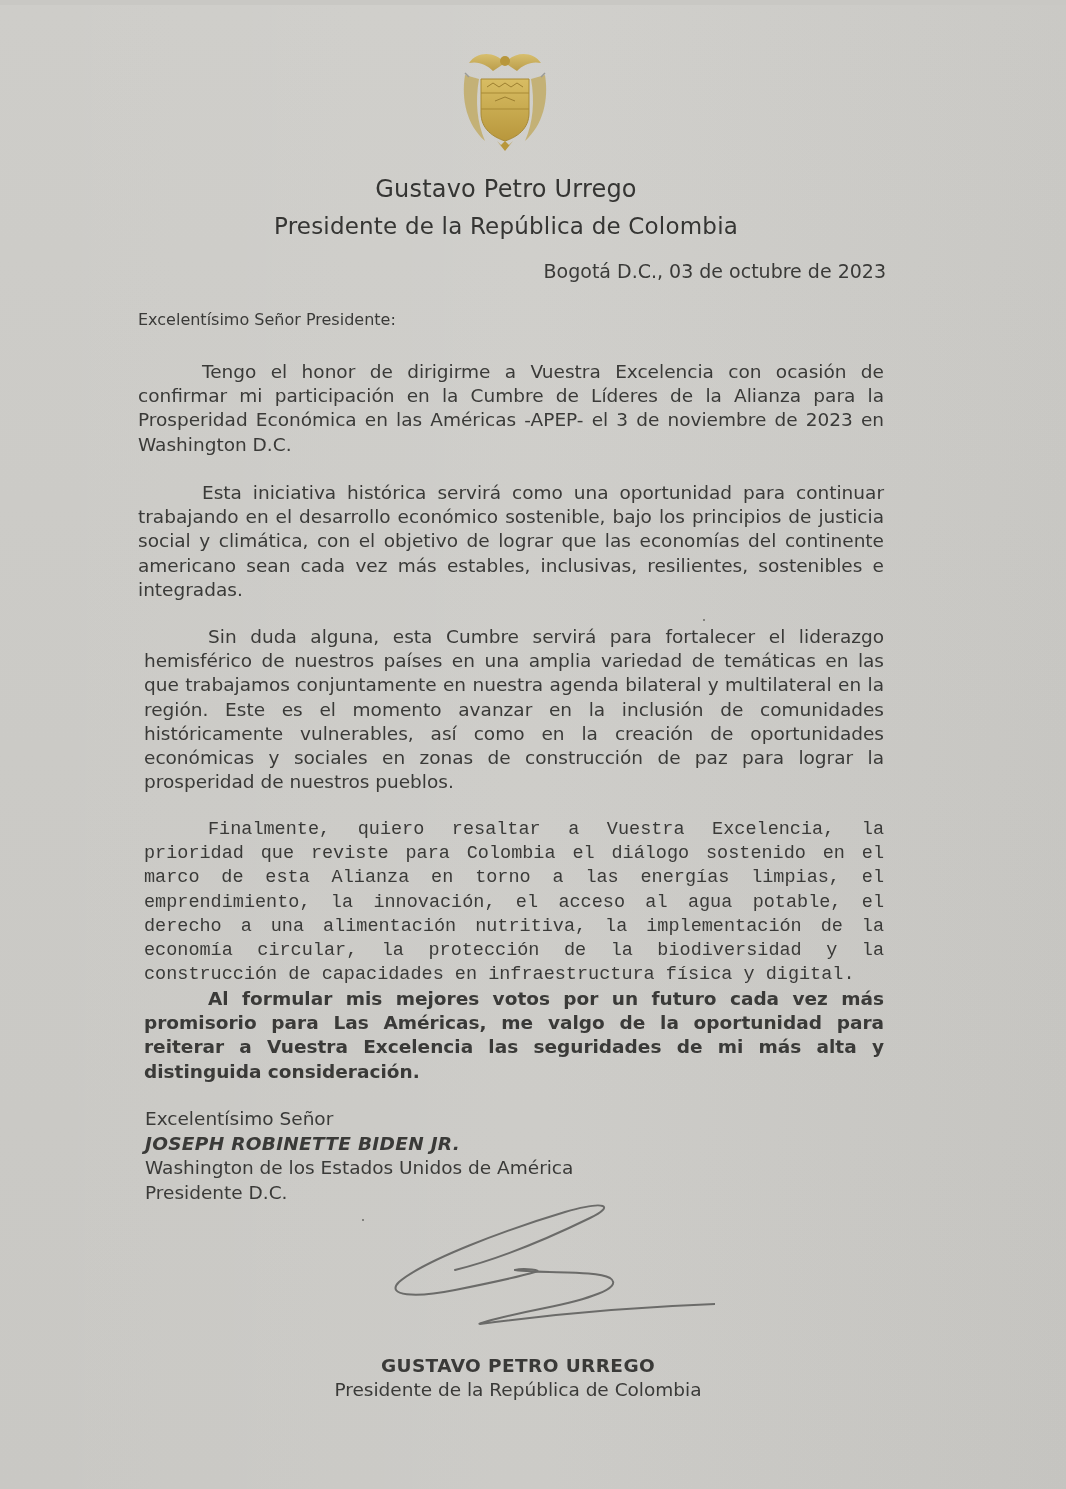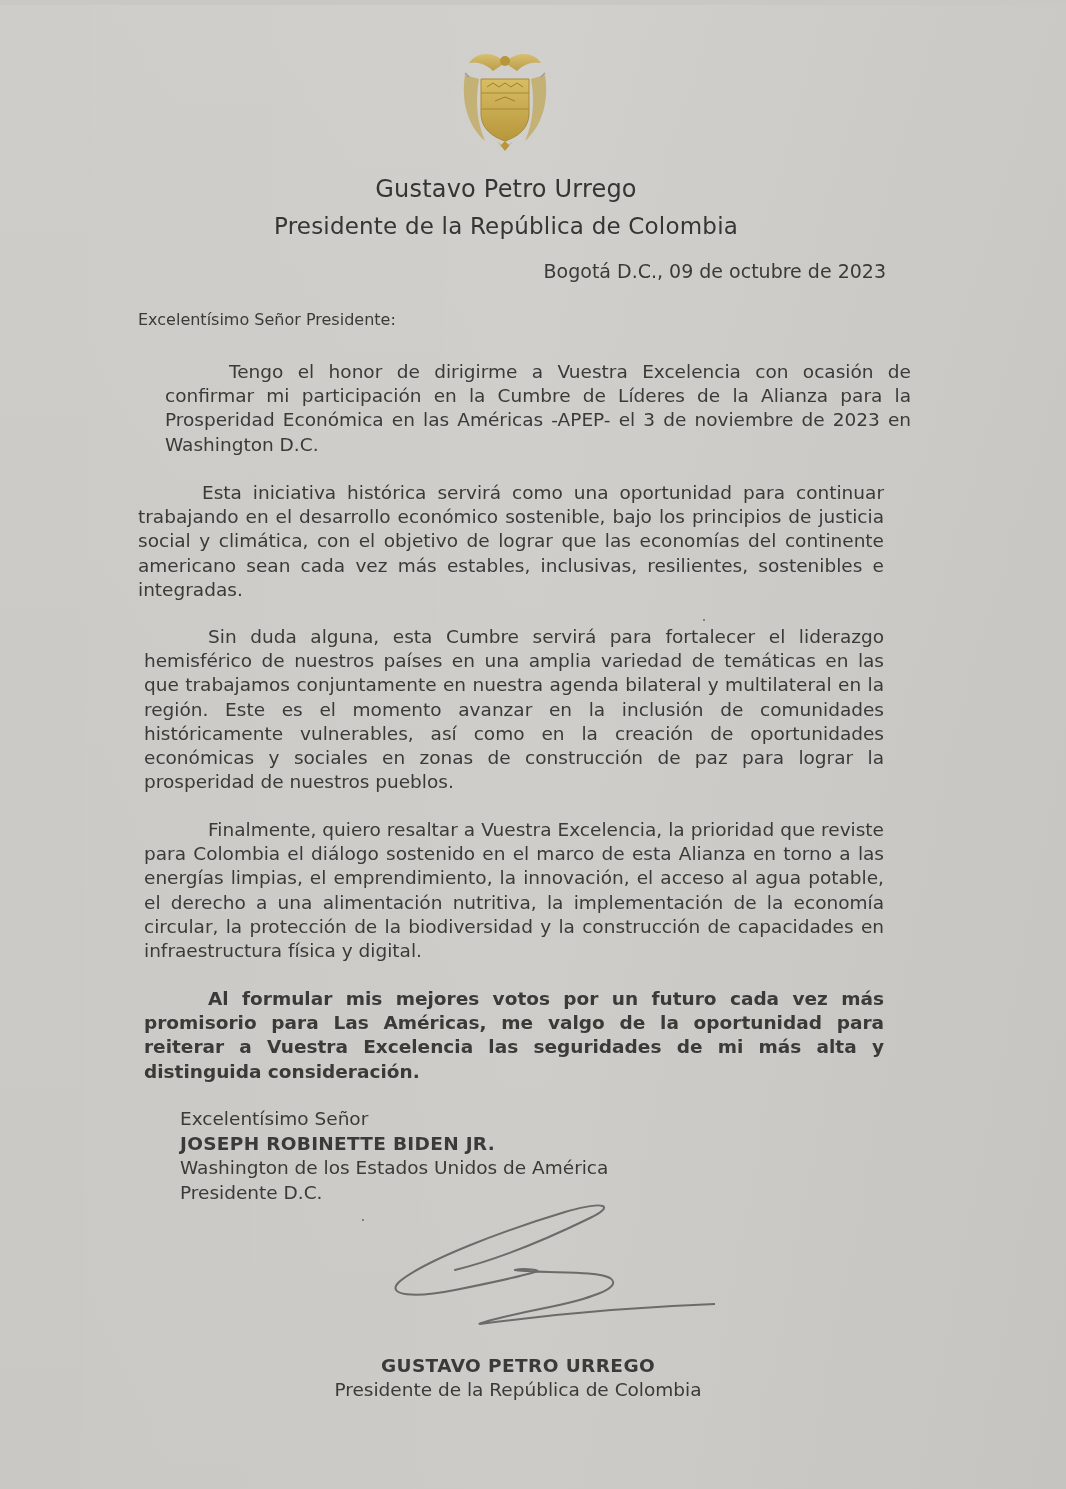--- a/index.html
+++ b/index.html
@@ -70,38 +70,38 @@
       width: 746px;
       font-size: 18.5px;
       line-height: 24.2px;
       text-align: justify;
       color: #3a3a38;
     }
     .body-text .indent {
       display: inline-block;
       width: 64px;
     }
-    .p1 { top: 355px; margin-left: 27px; }
+    .p1 { top: 355px; }
     .p2 { top: 476px; }
     .p3 { top: 620px; left: 144px; width: 740px; }
-    .p4 { top: 813px; left: 144px; width: 740px; }
+    .p4 { top: 813px; left: 144px; width: 740px; font-family: Liberation Mono, monospace; }
     .p5 { top: 982px; left: 144px; width: 740px; font-weight: bold; }
 
     .recipient {
       position: absolute;
       left: 145px;
       top: 1102px;
       font-size: 18.5px;
       line-height: 24.5px;
       color: #3a3a38;
-      margin-left: 35px;
     }
     .recipient .bold {
       font-weight: bold;
       letter-spacing: 0.3px;
+      font-style: italic;
     }
     .signature {
       position: absolute;
       left: 385px;
       top: 1195px;
       width: 330px;
       height: 130px;
     }
     .signer {
       position: absolute;
@@ -155,21 +155,21 @@
       <path d="M32 42 L38 38 L44 42 L50 38 L56 42 L62 38 L68 42" stroke="#9c7f30" stroke-width="1" fill="none"></path>
       <path d="M40 56 L50 52 L60 56" stroke="#9c7f30" stroke-width="1" fill="none"></path>
 
       <path d="M42 96 L50 106 L58 96 L54 100 L50 96 L46 100 Z" fill="#b8973c"></path>
     </svg>
   </div>
 
   <div class="header-name">Gustavo Petro Urrego</div>
   <div class="header-role">Presidente de la República de Colombia</div>
 
-  <div class="date">Bogotá D.C., 09 de octubre de 2023</div>
+  <div class="date">Bogotá D.C., 03 de octubre de 2023</div>
 
   <div class="salutation">Excelentísimo Señor Presidente:</div>
 
   <div class="body-text p1"><span class="indent"></span><span>Tengo el honor de dirigirme a Vuestra Excelencia con ocasión de confirmar mi participación en la Cumbre de Líderes de la Alianza para la Prosperidad Económica en las Américas -APEP- el 3 de noviembre de 2023 en Washington D.C.</span></div>
   <div class="body-text p2"><span class="indent"></span><span>Esta iniciativa histórica servirá como una oportunidad para continuar trabajando en el desarrollo económico sostenible, bajo los principios de justicia social y climática, con el objetivo de lograr que las economías del continente americano sean cada vez más estables, inclusivas, resilientes, sostenibles e integradas.</span></div>
   <div class="body-text p3"><span class="indent"></span><span>Sin duda alguna, esta Cumbre servirá para fortalecer el liderazgo hemisférico de nuestros países en una amplia variedad de temáticas en las que trabajamos conjuntamente en nuestra agenda bilateral y multilateral en la región. Este es el momento avanzar en la inclusión de comunidades históricamente vulnerables, así como en la creación de oportunidades económicas y sociales en zonas de construcción de paz para lograr la prosperidad de nuestros pueblos.</span></div>
   <div class="body-text p4"><span class="indent"></span><span>Finalmente, quiero resaltar a Vuestra Excelencia, la prioridad que reviste para Colombia el diálogo sostenido en el marco de esta Alianza en torno a las energías limpias, el emprendimiento, la innovación, el acceso al agua potable, el derecho a una alimentación nutritiva, la implementación de la economía circular, la protección de la biodiversidad y la construcción de capacidades en infraestructura física y digital.</span></div>
   <div class="body-text p5"><span class="indent"></span><span>Al formular mis mejores votos por un futuro cada vez más promisorio para Las Américas, me valgo de la oportunidad para reiterar a Vuestra Excelencia las seguridades de mi más alta y distinguida consideración.</span></div>
 
   <span class="speck" style="left:703px; top:614px;"></span>

